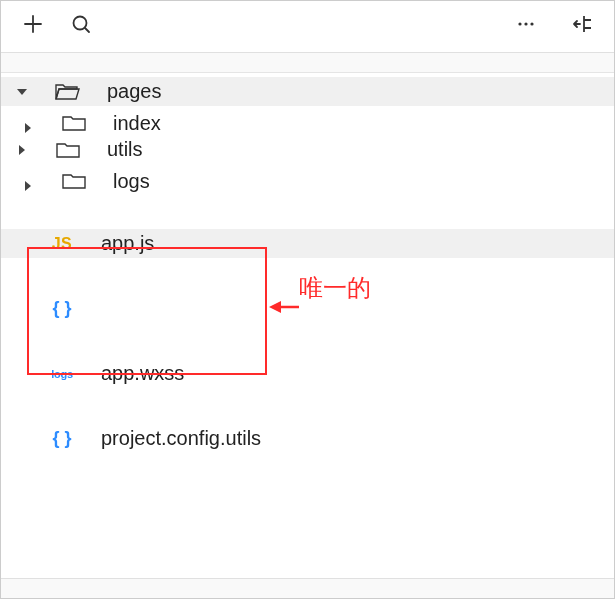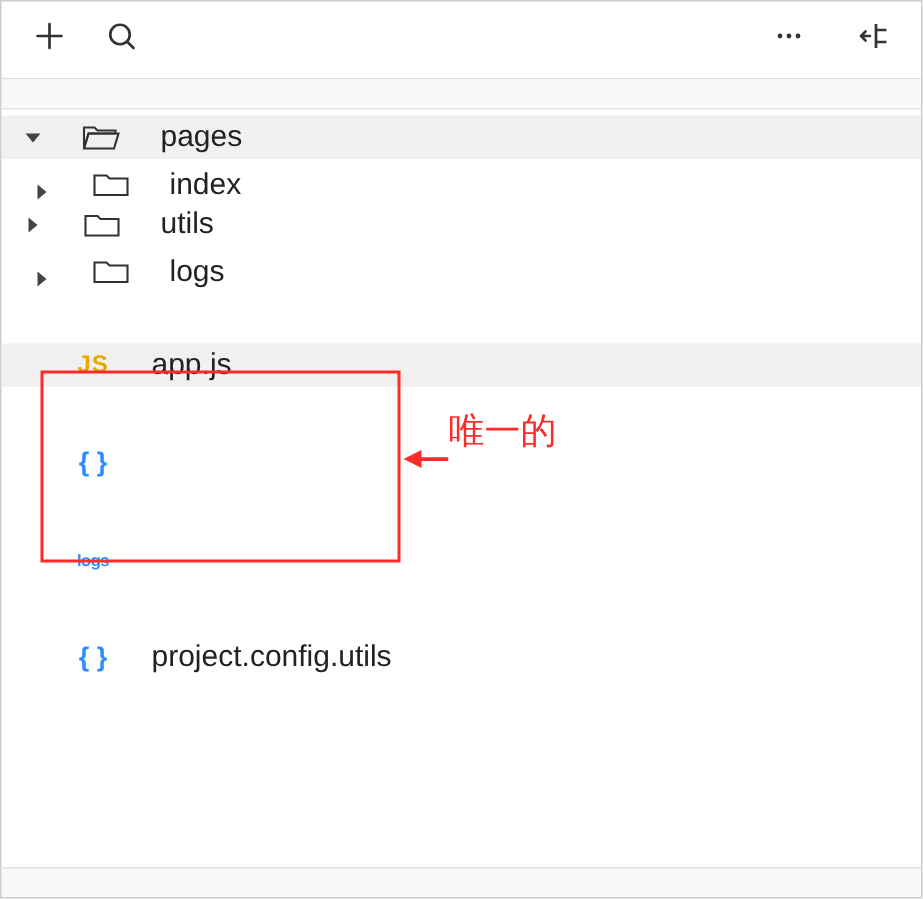--- a/index.html
+++ b/index.html
@@ -211,20 +211,21 @@
   <div class="row indent2">
     <span class="icon-slot">
       <span class="ico-json">{ }</span>
     </span>
   </div>
 
   <div class="row indent2">
     <span class="icon-slot">
       <span class="ico-wxss">logs</span>
     </span>
+    <span class="label">app.wxss</span>
   </div>
 
   <div class="row indent2">
     <span class="icon-slot">
       <span class="ico-json">{ }</span>
     </span>
     <span class="label">project.config.utils</span>
   </div>
 
 </div>

